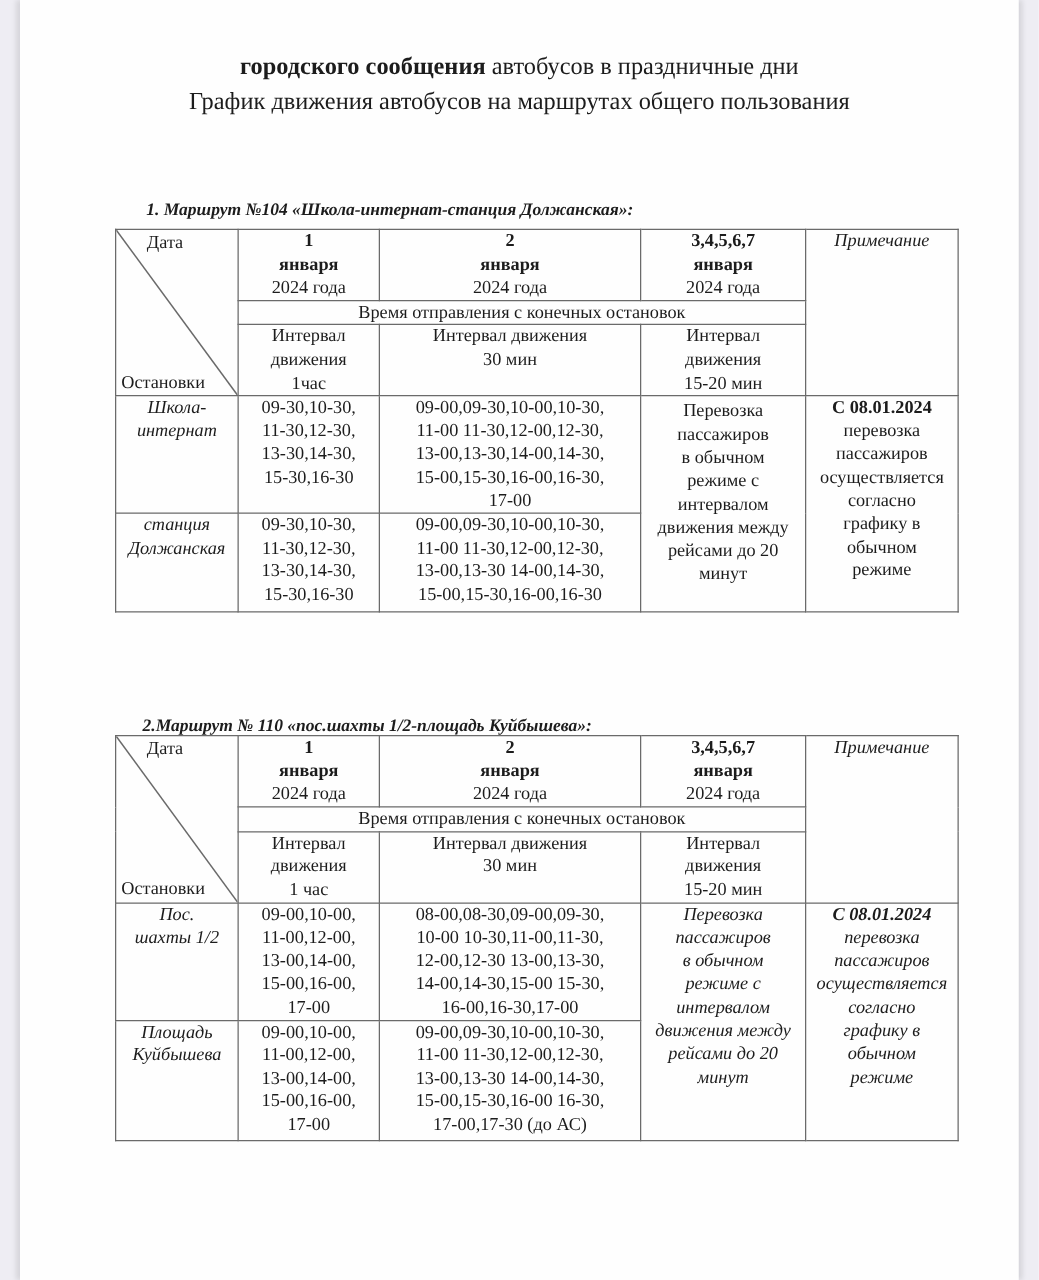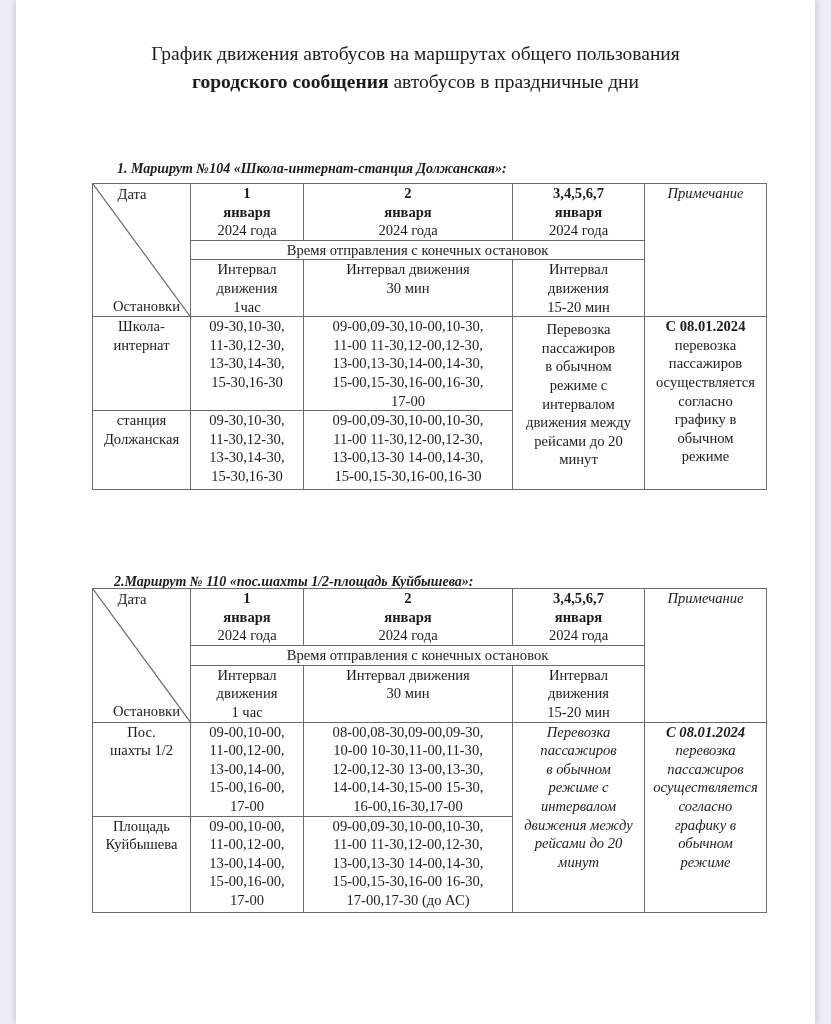--- a/index.html
+++ b/index.html
@@ -38,36 +38,36 @@
     border: 1.3px solid #6a6a6a; padding: 0 4px; vertical-align: top;
     text-align: center;
   }
   col.c0 { width: 98px; } col.c1 { width: 113px; } col.c2 { width: 209px; }
   col.c3 { width: 132px; } col.c4 { width: 122px; }
   td.diag {
     position: relative; padding: 0;
   }
   td.diag svg { position: absolute; left: 0; top: 0; width: 100%; height: 100%; }
   td.diag .d-top { position: absolute; top: 1px; left: 0; width: 78px; text-align: center; }
-  td.diag .d-bot { position: absolute; bottom: 1px; left: 20px; }
+  td.diag .d-bot { position: absolute; bottom: 1px; left: 4px; }
   .b { font-weight: bold; }
-  td.stop { text-align: left; }
+  td.stop { text-align: left; font-style: italic; }
   td.times { text-align: left; padding-left: 6px; }
   td.mid { vertical-align: middle; font-style: italic; }
   td.note { vertical-align: top; padding-top: 1px; }
   .line { display: block; white-space: nowrap; }
 </style>
 </head>
 <body>
 
 <div class="page"></div>
 
 <div class="heading">
+  <div><b>городского сообщения</b><span> автобусов в праздничные дни</span></div>
   <div>График движения автобусов на маршрутах общего пользования</div>
-  <div><b>городского сообщения</b><span> автобусов в праздничные дни</span></div>
 </div>
 
 <div class="route-title" id="rt1">1. Маршрут №104 «Школа-интернат-станция Должанская»:</div>
 <table class="sched" id="t1">
   <colgroup>
       <col class="c0">
       <col class="c1">
       <col class="c2">
       <col class="c3">
       <col class="c4">

